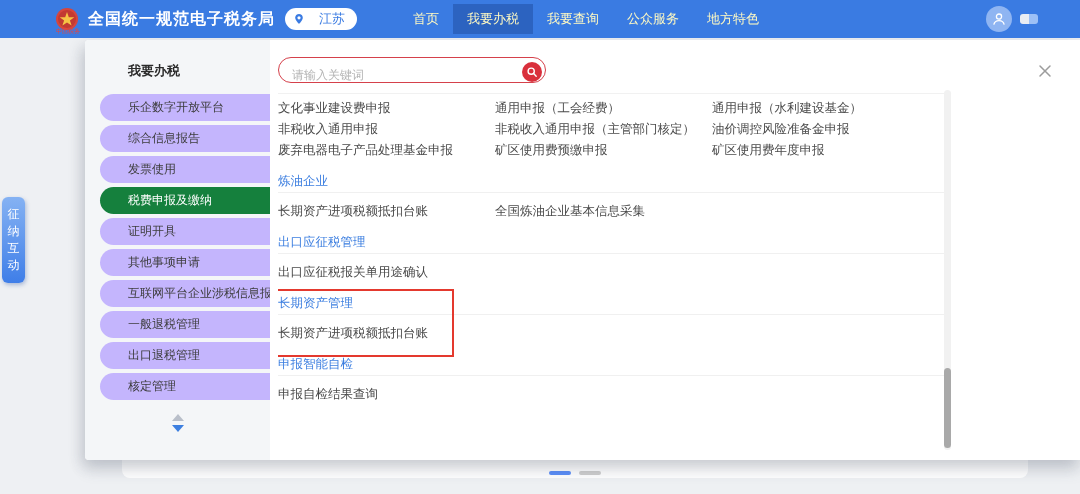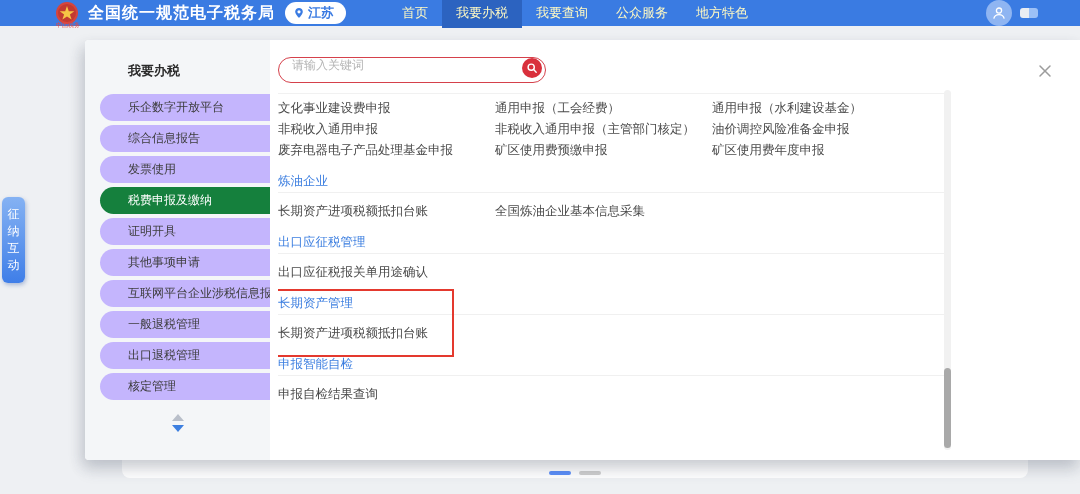--- a/index.html
+++ b/index.html
@@ -1,25 +1,25 @@
 <!DOCTYPE html>
 <html><head>
 <meta charset="utf-8">
 <style>
   * { margin:0; padding:0; box-sizing:border-box; }
   html,body { width:1080px; height:494px; overflow:hidden; font-family:"Liberation Sans","DejaVu Sans",sans-serif; }
   body { background:#eef0f3; position:relative; }
 
   
-  .topbar { position:absolute; left:0; top:0; width:1080px; height:26px; background:#3a7be2; display:flex; align-items:center; color:#fff; z-index:30; }
+  .topbar { position:absolute; left:0; top:0; width:1080px; height:38px; background:#3a7be2; display:flex; align-items:center; color:#fff; z-index:30; }
   .logo-wrap { position:relative; margin-left:55px; width:24px; height:24px; flex:0 0 auto; }
   .emblem { display:block; }
   .logo-sub { position:absolute; left:-2px; top:21px; width:30px; font-size:6px; color:#e8453c; text-align:center; letter-spacing:0; line-height:7px; }
   .site-title { font-size:16px; font-weight:bold; margin-left:9px; white-space:nowrap; letter-spacing:1px; }
-  .region-pill { margin-left:10px; background:#fff; color:#3a7be2; height:22px; border-radius:11px; display:flex; align-items:center; padding:0 12px 0 8px; font-size:13px; font-weight:bold; gap:3px; }
+  .region-pill { margin-left:10px; background:#fff; color:#3a7be2; height:22px; border-radius:11px; display:flex; align-items:center; padding:0 12px 0 8px; font-size:13px; font-weight:normal; gap:14px; }
   .topnav { display:flex; margin-left:42px; height:30px; }
   .nav-item { height:30px; line-height:30px; padding:0 14px; font-size:13px; color:#fef9c3; cursor:pointer; white-space:nowrap; }
   .nav-item.active { background:#2c63c0; }
   .top-right { margin-left:auto; margin-right:42px; display:flex; align-items:center; gap:8px; }
   .avatar { width:26px; height:26px; border-radius:50%; background:#8fb5f2; display:flex; align-items:center; justify-content:center; }
   .mini-toggle { width:18px; height:10px; border-radius:3px; background:linear-gradient(90deg,#e9edf3 0 50%,#9cc0f6 50% 100%); }
 
   
   .side-tab { position:absolute; left:2px; top:197px; width:23px; padding:9px 0; background:linear-gradient(180deg,#85b2f3,#3f7ee8); border-radius:6px; color:#fff; font-size:12px; line-height:17px; text-align:center; z-index:40; cursor:pointer; box-shadow:1px 2px 4px rgba(40,80,160,.35); }
   .side-tab .vtxt { display:block; width:13px; margin:0 auto; word-break:break-all; }
@@ -37,21 +37,21 @@
   .menu-side { width:185px; background:#f4f6f8; border-radius:4px 0 0 4px; padding-top:22px; flex:0 0 auto; }
   .menu-side-title { font-size:13px; font-weight:bold; color:#2b2b2b; padding-left:43px; margin-bottom:14px; }
   .side-item { height:27px; line-height:27px; margin:0 0 4px 15px; padding-left:28px; background:#c4b5fd; border-radius:15px 0 0 15px; font-size:12px; color:#3c3c3c; cursor:pointer; white-space:nowrap; overflow:hidden; }
   .side-item.active { background:#15803d; color:#fff; }
   .side-arrows { margin-top:14px; display:flex; flex-direction:column; align-items:center; gap:4px; }
   .tri-up { width:0; height:0; border-left:6px solid transparent; border-right:6px solid transparent; border-bottom:7px solid #b9bfca; cursor:pointer; }
   .tri-down { width:0; height:0; border-left:6px solid transparent; border-right:6px solid transparent; border-top:7px solid #3d7fe0; cursor:pointer; }
 
   
   .menu-content { flex:1; position:relative; }
-  .search-box { position:absolute; left:8px; top:17px; width:268px; height:26px; border:1.5px solid #d5414b; border-radius:14px; display:flex; align-items:flex-start; background:#fff; }
+  .search-box { position:absolute; left:8px; top:17px; width:268px; height:26px; border:1.5px solid #d5414b; border-radius:14px; display:flex; align-items:flex-end; background:#fff; }
   .search-input { flex:1; border:none; outline:none; background:transparent; font-size:12px; color:#333; padding:0 6px 0 13px; font-family:inherit; }
   .search-input::placeholder { color:#b5b5b5; }
   .search-btn { width:20px; height:20px; border-radius:50%; background:#d9303c; margin-right:3px; display:flex; align-items:center; justify-content:center; cursor:pointer; flex:0 0 auto; }
   .close-btn { position:absolute; top:22px; right:26px; width:18px; height:18px; cursor:pointer; }
 
   .list-wrap { position:absolute; left:8px; top:53px; width:668px; height:357px; border-top:1px solid #f1f1f1; overflow:hidden; }
   .section { position:relative; }
   .section-heading { font-size:12.5px; color:#3d7fe0; line-height:17px; padding:12px 0 2px; border-bottom:1px solid #f0f0f0; cursor:pointer; }
   .section-items { display:grid; grid-template-columns:217px 217px 217px; padding-top:8px; }
   .section:first-child .section-items { padding-top:4px; }

